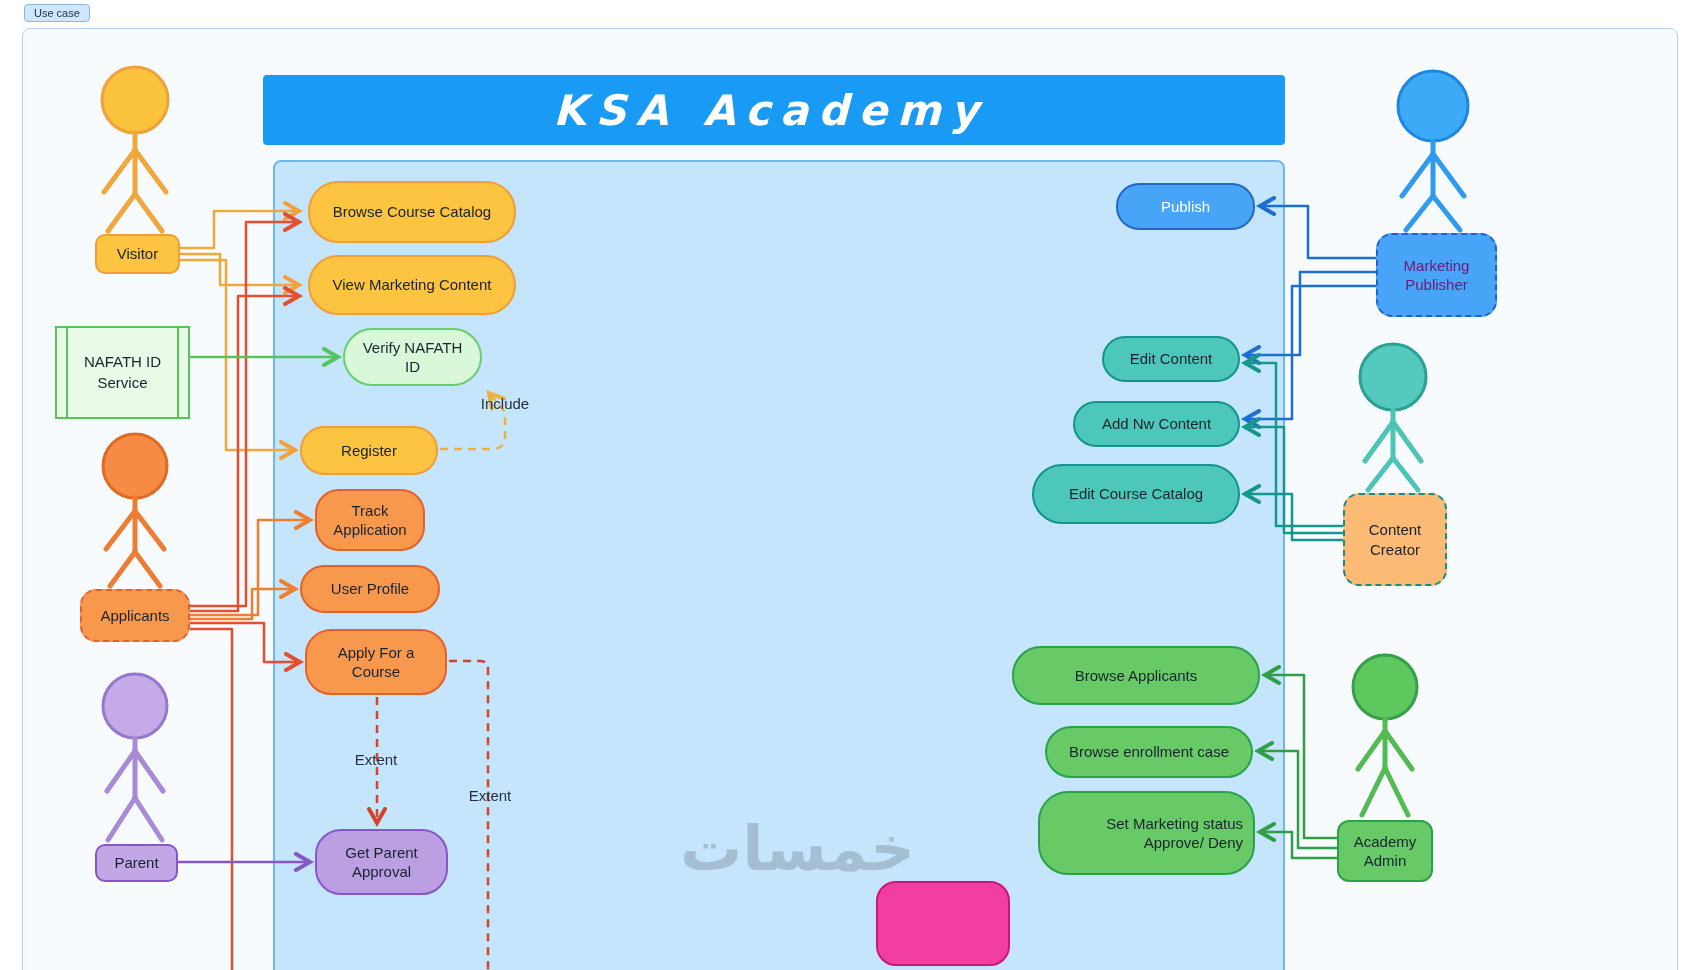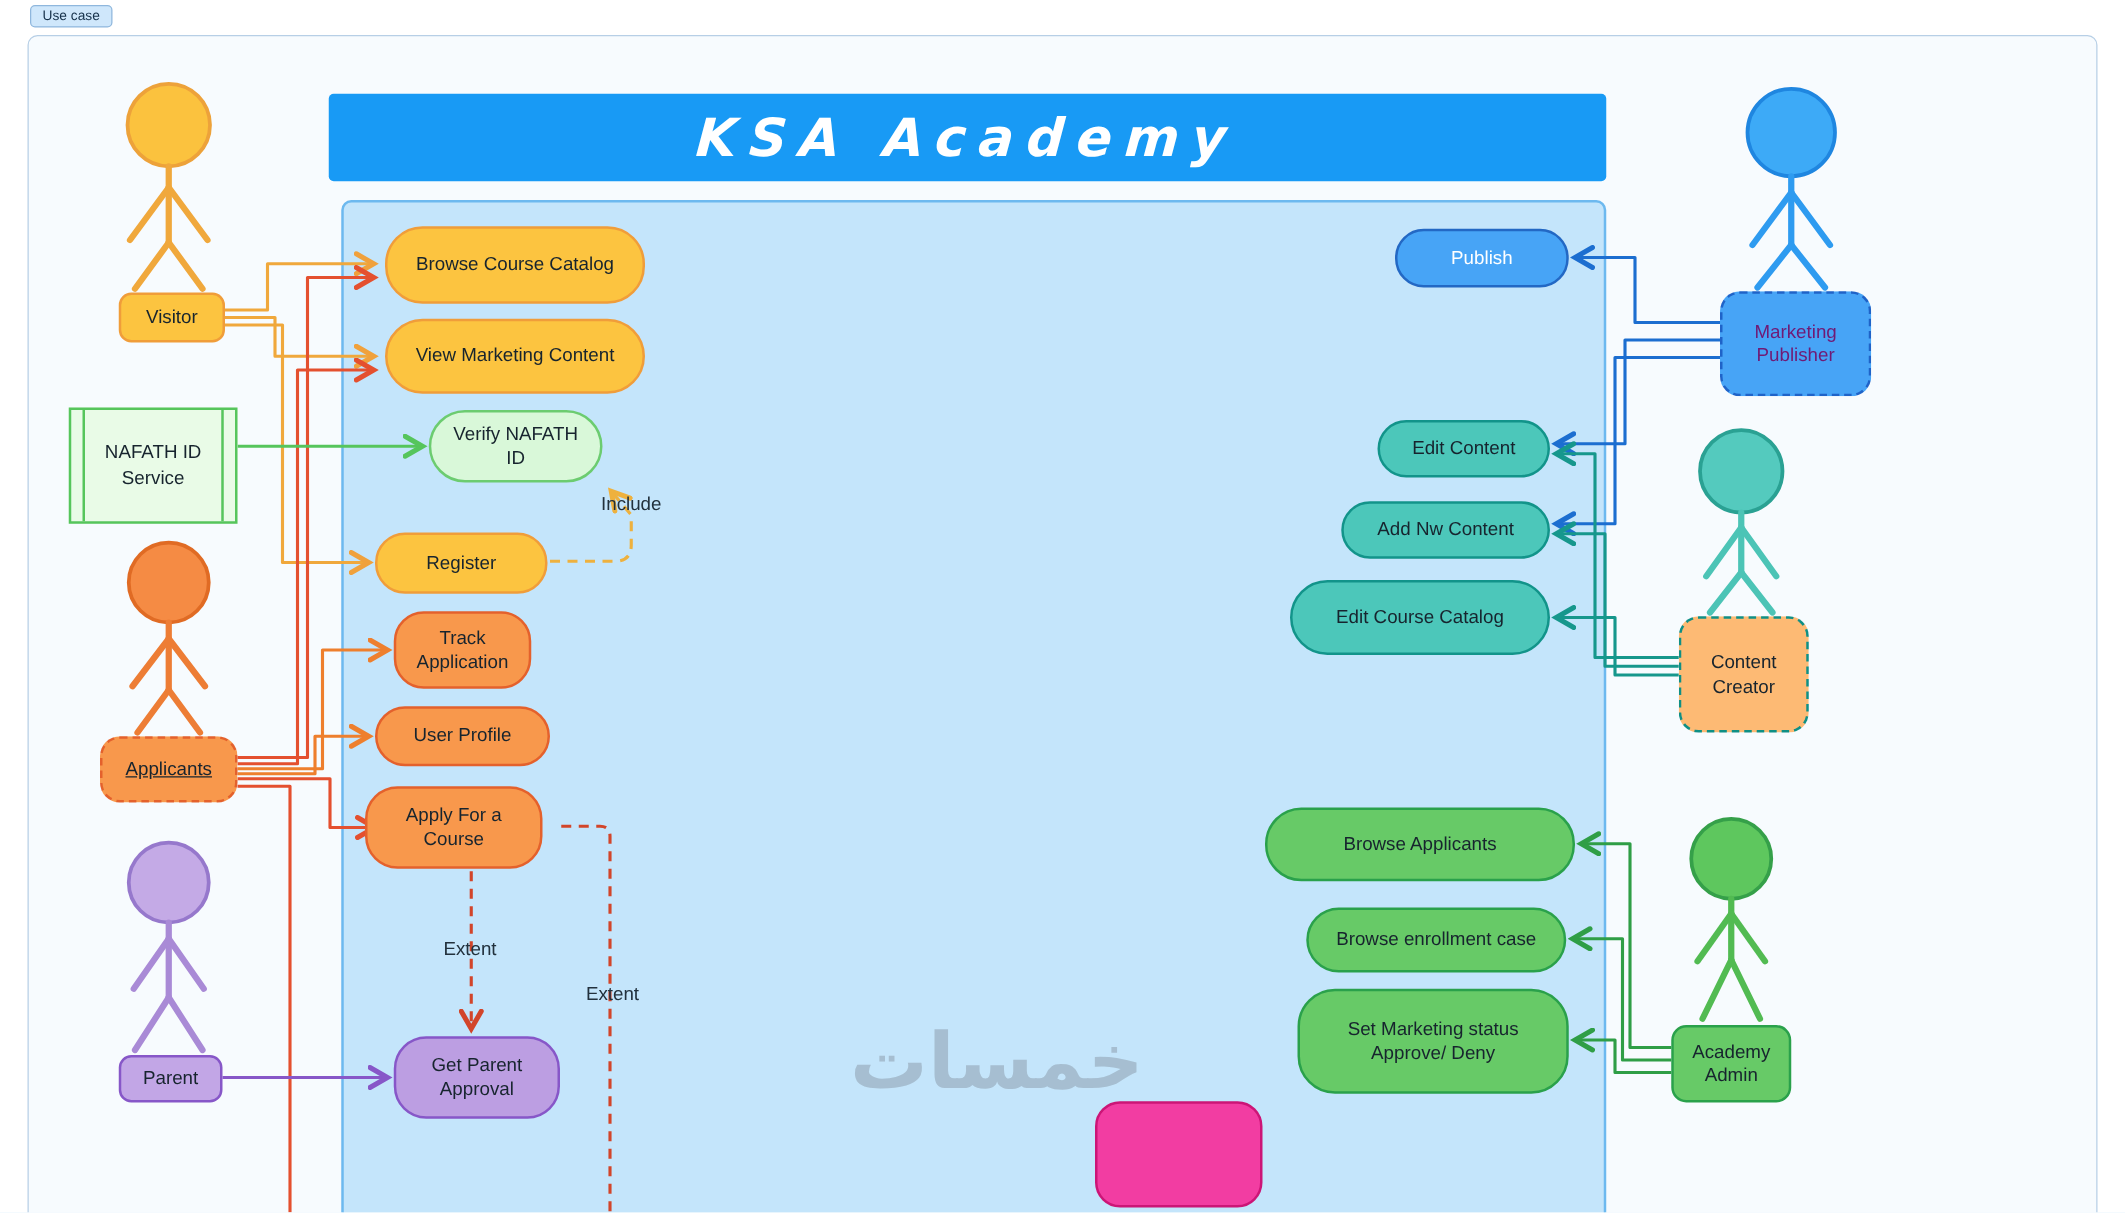--- a/index.html
+++ b/index.html
@@ -28,29 +28,29 @@
 
   .uc { position:absolute; display:flex; align-items:center; justify-content:center;
     text-align:center; border:2.5px solid; border-radius:26px; font-size:15px; color:#17242e;
     line-height:1.3; padding:2px 10px; z-index:20; }
   .uc.yellow { background:#fcc440; border-color:#f09d3a; }
   .uc.lightgreen { background:#d9f8d9; border-color:#6ccc70; }
   .uc.orange { background:#f8984c; border-color:#e4612c; }
   .uc.purple { background:#bc9ee2; border-color:#8757c8; }
   .uc.blue { background:#47a4f6; border-color:#2368c4; color:#ffffff; }
   .uc.teal { background:#4cc7ba; border-color:#12948a; }
-  .uc.green { background:#67ca67; border-color:#2aa14b; }
+  .uc.green { background:#67ca67; border-color:#2aa14b;text-align:right; }
   .uc.pink { background:#f23da2; border-color:#cc1577; }
 
   .actor-label { position:absolute; display:flex; align-items:center; justify-content:center;
     text-align:center; border:2.5px solid; border-radius:10px; font-size:15px; color:#17242e;
     line-height:1.3; padding:2px 6px; z-index:20; }
   .actor-label.dashed { border-style:dashed; border-radius:16px; }
   .lbl-visitor { background:#fcc440; border-color:#f09d3a; }
-  .lbl-applicants { background:#f8984c; border-color:#e4612c;text-decoration:underline; }
+  .lbl-applicants { background:#f8984c; border-color:#e4612c; }
   .lbl-parent { background:#c2a6e6; border-color:#8757c8; }
   .lbl-mp { background:#47a4f6; border-color:#1f63c8; color:#701a75; }
   .lbl-cc { background:#fdba74; border-color:#0f8f85; }
   .lbl-aa { background:#67ca67; border-color:#2aa14b; border-radius:12px; }
 
   .nafath-box { position:absolute; left:55px; top:310px; width:135px; height:93px;
     background:#e9fbe7; border:2px solid #56c55c; display:flex; align-items:center;
     justify-content:center; text-align:center; font-size:15px; color:#17242e; line-height:1.35;
     z-index:20; padding:4px 16px;margin-top:16px; }
   .nafath-line { position:absolute; top:0; bottom:0; width:2px; background:#56c55c; }
@@ -248,21 +248,21 @@
   </div>
   <div class="uc yellow" style="left:300px;top:426px;width:138px;height:49px;border-radius:24px">
     <span>Register</span>
   </div>
   <div class="uc orange" style="left:315px;top:489px;width:110px;height:62px;border-radius:24px">
     <span>Track Application</span>
   </div>
   <div class="uc orange" style="left:300px;top:565px;width:140px;height:48px;border-radius:24px">
     <span>User Profile</span>
   </div>
-  <div class="uc orange" style="left:292px;top:629px;width:142px;height:66px;border-radius:26px">
+  <div class="uc orange" style="left:305px;top:629px;width:142px;height:66px;border-radius:26px">
     <span>Apply For a Course</span>
   </div>
   <div class="uc purple" style="left:315px;top:829px;width:133px;height:66px;border-radius:26px">
     <span>Get Parent Approval</span>
   </div>
 
   <div class="uc blue" style="left:1116px;top:183px;width:139px;height:47px;border-radius:23px">
     <span>Publish</span>
   </div>
   <div class="uc teal" style="left:1102px;top:336px;width:138px;height:46px;border-radius:23px">

